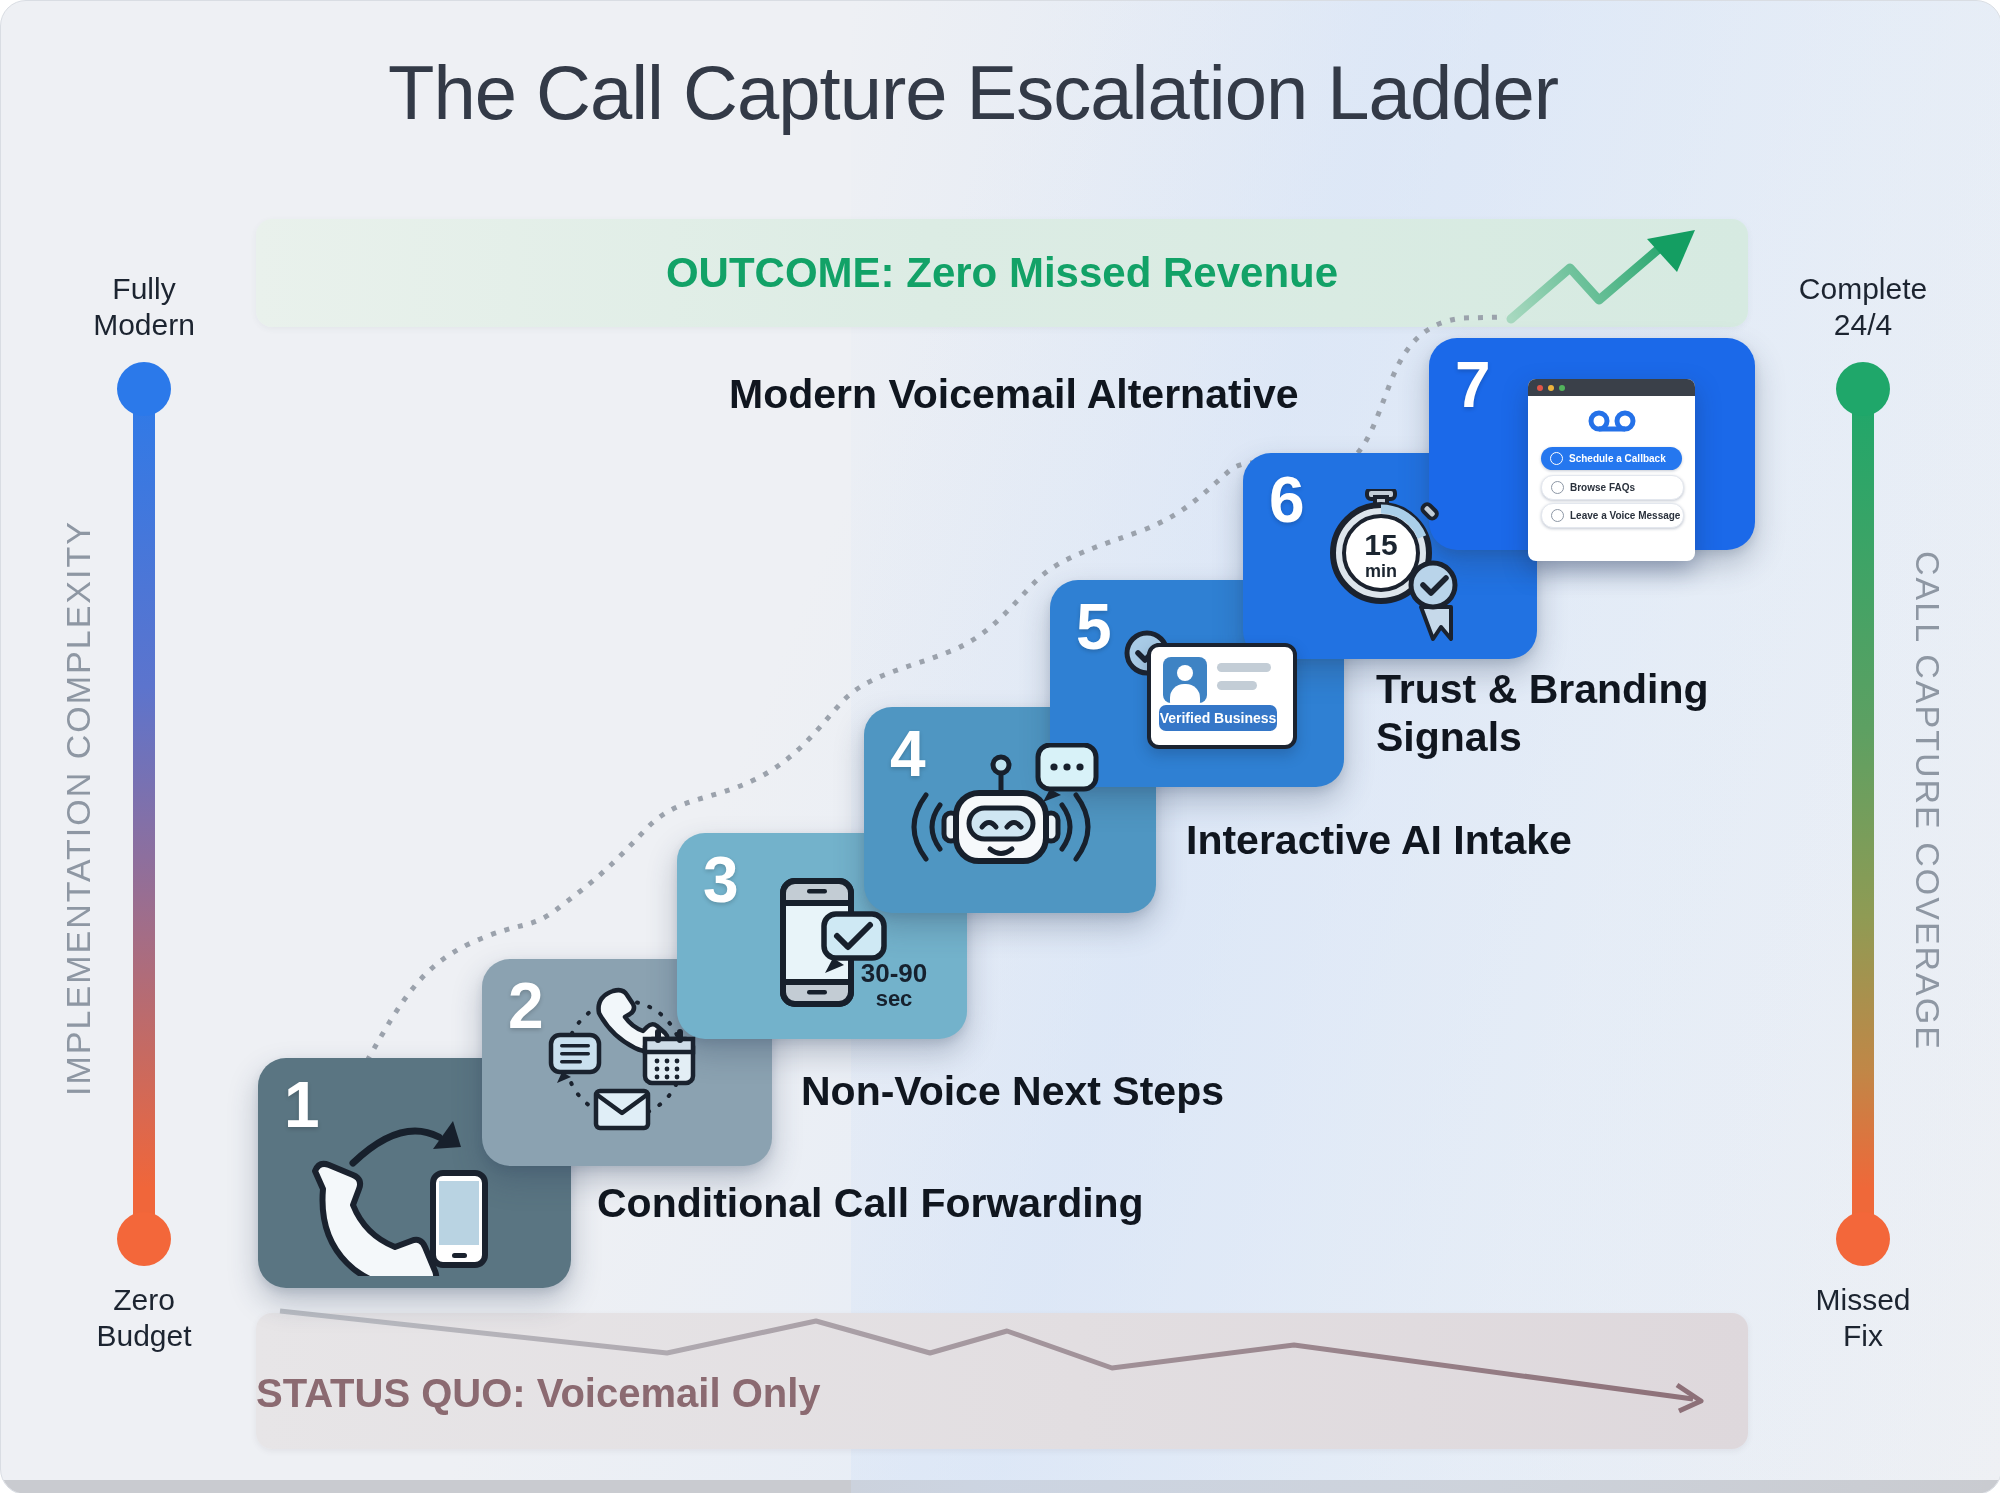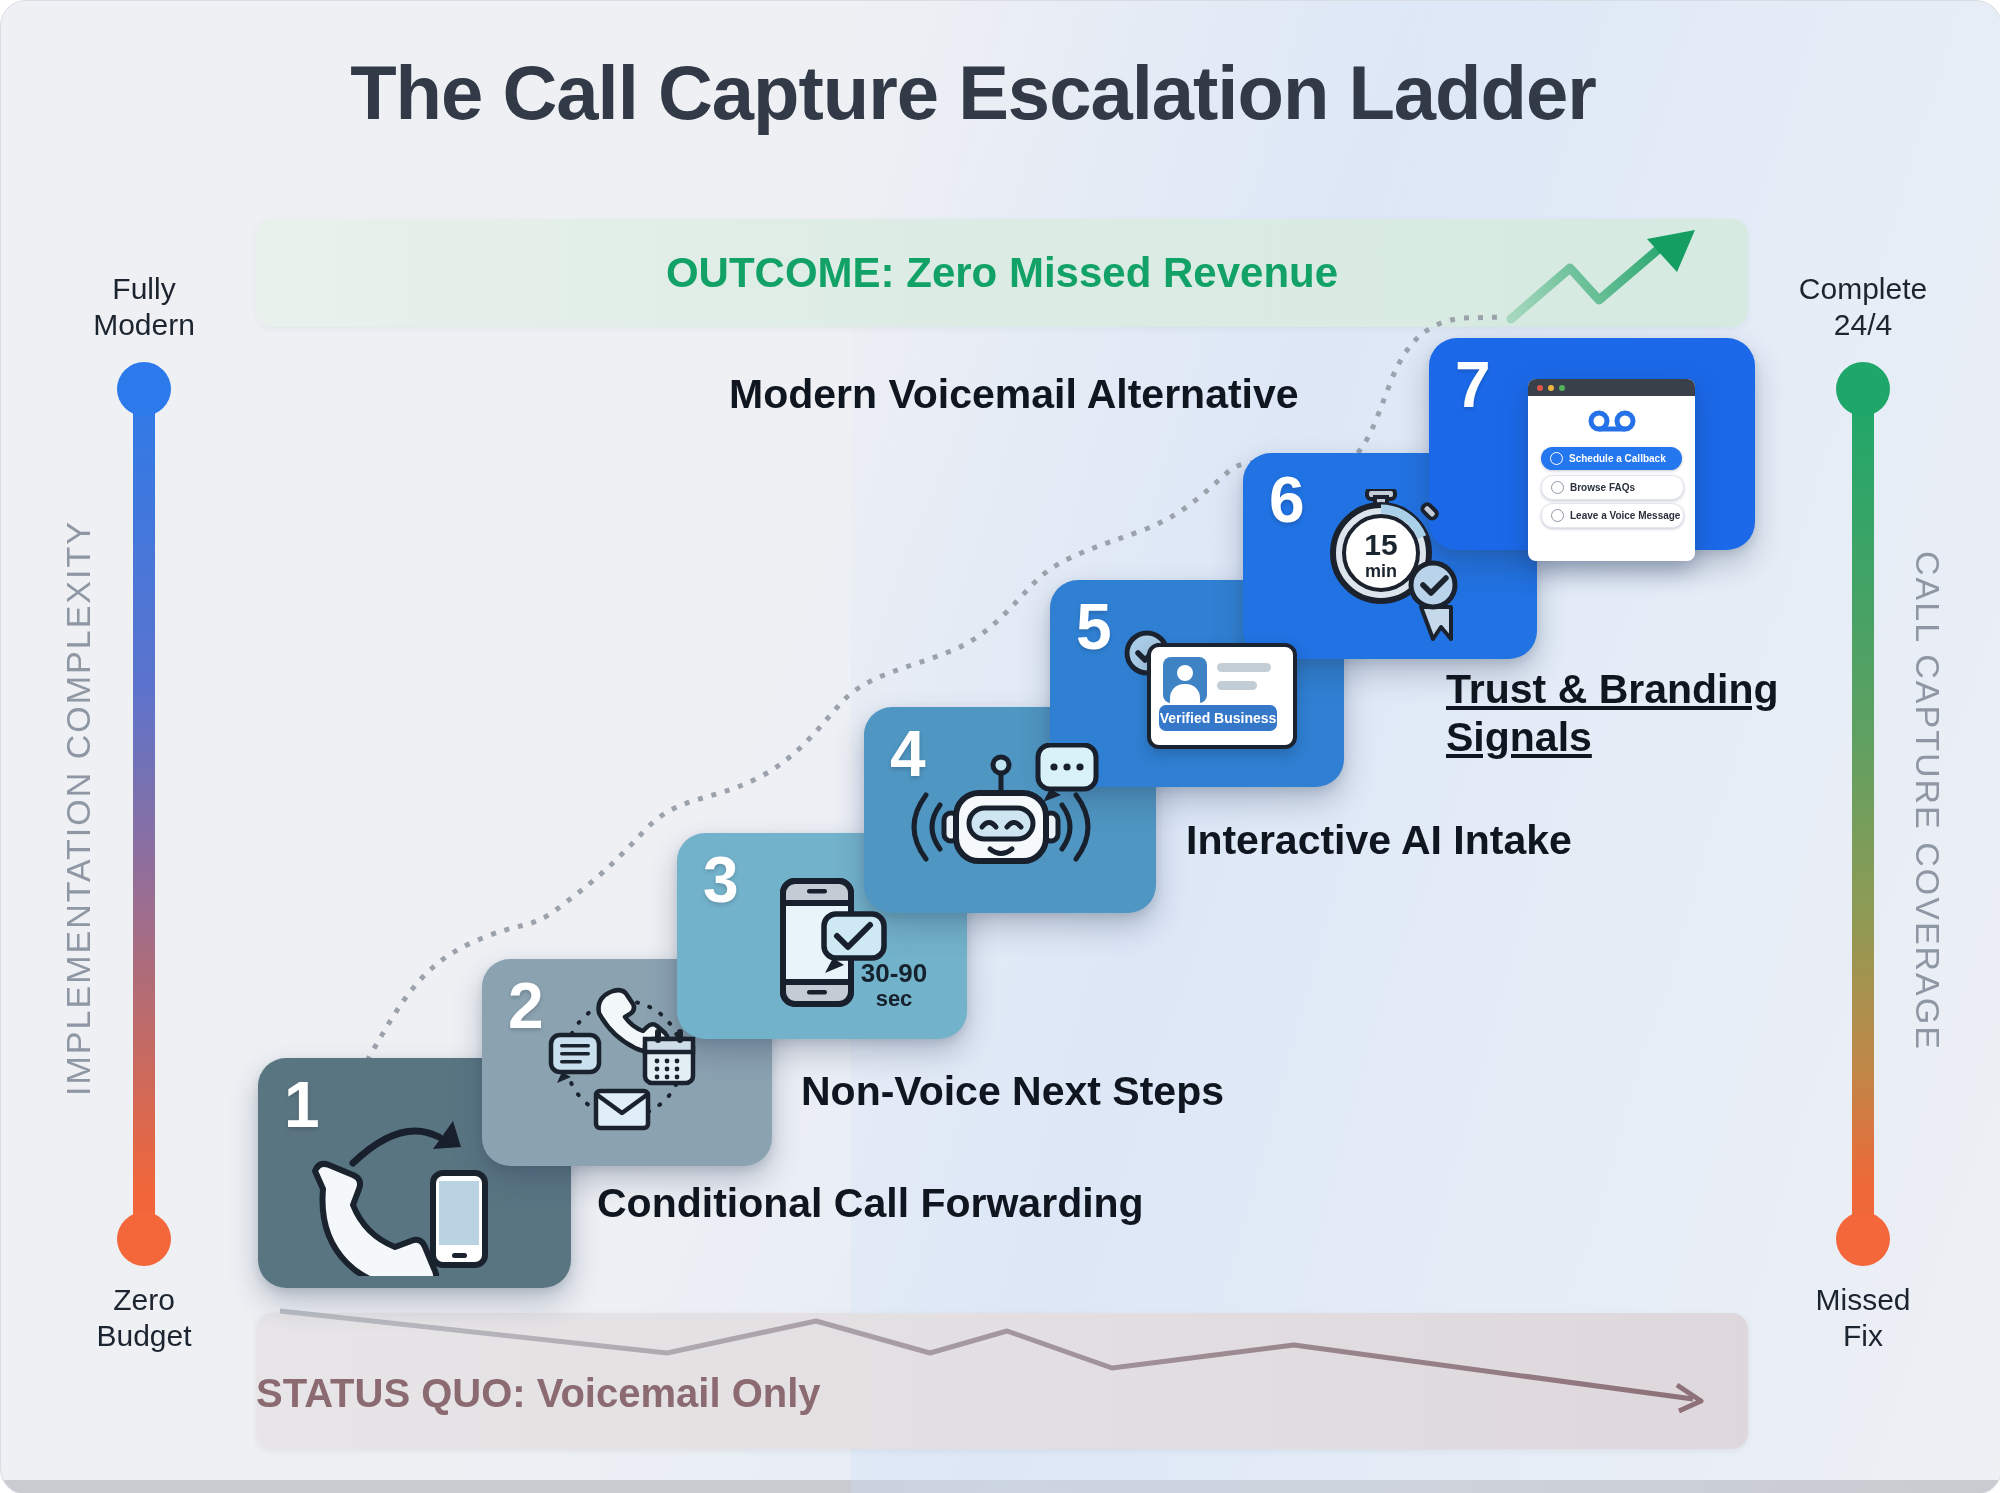--- a/index.html
+++ b/index.html
@@ -4,21 +4,21 @@
 <style>
   html,body{margin:0;padding:0;background:#ffffff;font-family:"Liberation Sans",sans-serif;}
   #canvas{position:relative;width:2000px;height:1493px;overflow:hidden;border-radius:26px;
     background:linear-gradient(112deg,#eef0f4 0%,#eef0f4 40%,#e7edf6 58%,#eaeff6 74%,#eef0f4 100%);
     border:1px solid #d9dde3;}
   .bgband{position:absolute;left:850px;top:0;width:1150px;height:1493px;z-index:1;
     background:linear-gradient(105deg,rgba(210,226,247,0) 0%,rgba(208,224,247,.45) 35%,rgba(216,230,248,.28) 65%,rgba(210,226,247,0) 100%);}
   .bottom-strip{position:absolute;left:0;right:0;bottom:0;height:14px;background:#c9cbd0;border-radius:0 0 24px 24px;z-index:0;}
 
   .title{position:absolute;left:0;top:48px;width:1944px;text-align:center;z-index:2;
-    font-size:76px;font-weight:700;letter-spacing:-1px;color:#333a47;}
+    font-size:76px;font-weight:400;letter-spacing:-1px;color:#333a47;}
 
   .banner{position:absolute;left:255px;top:218px;width:1492px;height:108px;border-radius:16px;z-index:2;
     background:linear-gradient(90deg,#e9f1ec 0%,#dcecE4 45%,#d6eae1 100%);
     box-shadow:0 2px 6px rgba(60,90,80,.06);}
   .banner-label{position:absolute;left:0;top:0;width:100%;height:100%;display:flex;align-items:center;justify-content:center;
     font-size:42px;font-weight:800;color:#12a267;}
 
   .status-banner{position:absolute;left:255px;top:1312px;width:1492px;height:136px;border-radius:16px;z-index:2;
     background:linear-gradient(90deg,#e7e5e7 0%,#e2dee1 55%,#ded8dc 100%);
     box-shadow:0 2px 6px rgba(80,70,75,.08);}
@@ -172,21 +172,21 @@
   <div class="card" style="left: 1242px; top: 452px; width: 294px; height: 206px; z-index: 16; background: rgb(33, 114, 226);">
     <div class="num">6</div>
   </div>
   <div class="card" style="left: 1428px; top: 337px; width: 326px; height: 212px; z-index: 17; background: rgb(27, 105, 233);">
     <div class="num">7</div>
   </div>
 
   <div class="step-label" style="left:596px;top:1178px;">Conditional Call Forwarding</div>
   <div class="step-label" style="left:800px;top:1066px;">Non-Voice Next Steps</div>
   <div class="step-label" style="left:1185px;top:815px;">Interactive AI Intake</div>
-  <div class="step-label" style="left:1445px;top:664px;width:370px;text-decoration:underline;">Trust &amp; Branding Signals</div>
+  <div class="step-label" style="left:1375px;top:664px;width:370px;">Trust &amp; Branding Signals</div>
   <div class="step-label" style="left:728px;top:369px;">Modern Voicemail Alternative</div>
 
   <svg class="icon-layer" style="left:300px;top:1110px;" width="210" height="165" viewBox="0 0 210 165">
     <path d="M52,52 Q100,6 138,26" fill="none" stroke="#17202c" stroke-width="7" stroke-linecap="round"></path>
     <polygon points="152,10 160,36 132,38" fill="#17202c"></polygon>
     <path d="M22,78 q-4,46 24,74 q28,28 74,24 l8,-2 q10,-4 6,-14 l-10,-24 q-4,-10 -14,-6 l-16,6 q-30,-12 -42,-42 l6,-16 q4,-10 -6,-14 l-24,-10 q-10,-4 -14,6 z" fill="#f4f8fa" stroke="#1a222e" stroke-width="6" stroke-linejoin="round"></path>
     <rect x="132" y="62" width="52" height="92" rx="10" fill="#ffffff" stroke="#1a222e" stroke-width="6"></rect>
     <rect x="138" y="70" width="40" height="64" fill="#b9d3e2"></rect>
     <rect x="151" y="142" width="15" height="5" rx="2.5" fill="#1a222e"></rect>
   </svg>

